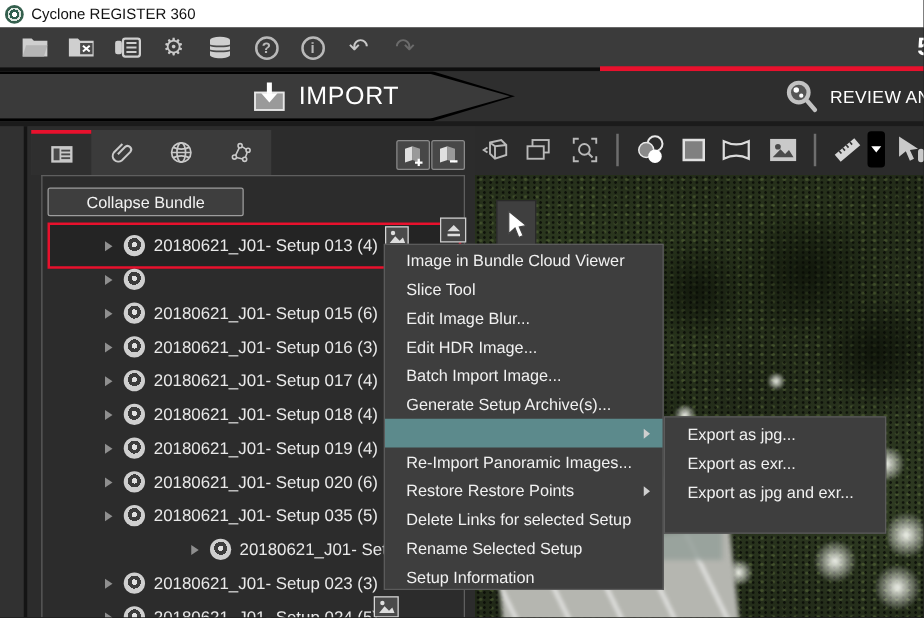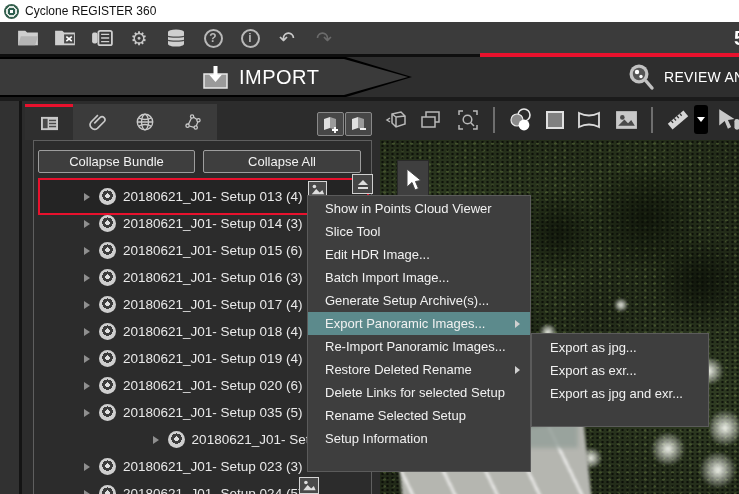--- a/index.html
+++ b/index.html
@@ -229,31 +229,29 @@
   <div class="mapbtn" style="left:345px;">
     <svg width="20" height="18" viewBox="0 0 20 18">
         <path d="M3 4 L9 2 L9 13 L3 15 Z" fill="#e0e0e0"></path>
         <path d="M9 2 L15 4 L15 15 L9 13 Z" fill="#9a9a9a"></path>
         <path d="M11 14 h6" stroke="#fff" stroke-width="1.8"></path>
       </svg>
   </div>
 
   <div class="treebox"></div>
   <div class="cbtn" style="left:38px;width:157px;">Collapse Bundle</div>
-  <div class="cbtn" style="left:203px;width:158px;">Collapse All</div>
 
   <div class="tree-row sel" style="top:178px;">
     <span class="exp"></span>
     <span class="target"></span>
     <span class="tlabel">20180621_J01- Setup 013 (4)</span>
   </div>
   <div class="tree-row" style="top:205px;">
     <span class="exp"></span>
       <span class="target"></span>
-    <span class="tlabel">20180621_J01- Setup 014 (3)</span>
   </div>
   <div class="tree-row" style="top:232px;">
     <span class="exp"></span>
       <span class="target"></span>
     <span class="tlabel">20180621_J01- Setup 015 (6)</span>
   </div>
   <div class="tree-row" style="top:259px;">
     <span class="exp"></span>
       <span class="target"></span>
     <span class="tlabel">20180621_J01- Setup 016 (3)</span>
@@ -397,43 +395,45 @@
   <div class="road2"></div>
 
   <div class="selbtn">
     <svg width="20" height="26" viewBox="0 0 20 26">
         <path d="M4 1 L4 19 L9 14.5 L12 22 L15.5 20.5 L12.5 13.5 L18 12.5 Z" fill="#fff" stroke="#444" stroke-width="1"></path>
       </svg>
   </div>
 
   <div class="ctx">
     <div class="mi">
-        <span>Show in Points Cloud Viewer</span>
+        <span>Image in Bundle Cloud Viewer</span>
       </div>
     <div class="mi">
         <span>Slice Tool</span>
       </div>
     <div class="mi">
+        <span>Edit Image Blur...</span>
+      </div>
+    <div class="mi">
         <span>Edit HDR Image...</span>
       </div>
     <div class="mi">
         <span>Batch Import Image...</span>
       </div>
     <div class="mi">
         <span>Generate Setup Archive(s)...</span>
       </div>
     <div class="mi hl">
-      <span>Export Panoramic Images...</span>
       <span class="sub-arrow"></span>
     </div>
     <div class="mi">
         <span>Re-Import Panoramic Images...</span>
       </div>
     <div class="mi">
-      <span>Restore Deleted Rename</span>
+      <span>Restore Restore Points</span>
       <span class="sub-arrow"></span>
     </div>
     <div class="mi">
         <span>Delete Links for selected Setup</span>
       </div>
     <div class="mi">
         <span>Rename Selected Setup</span>
       </div>
     <div class="mi">
         <span>Setup Information</span>

